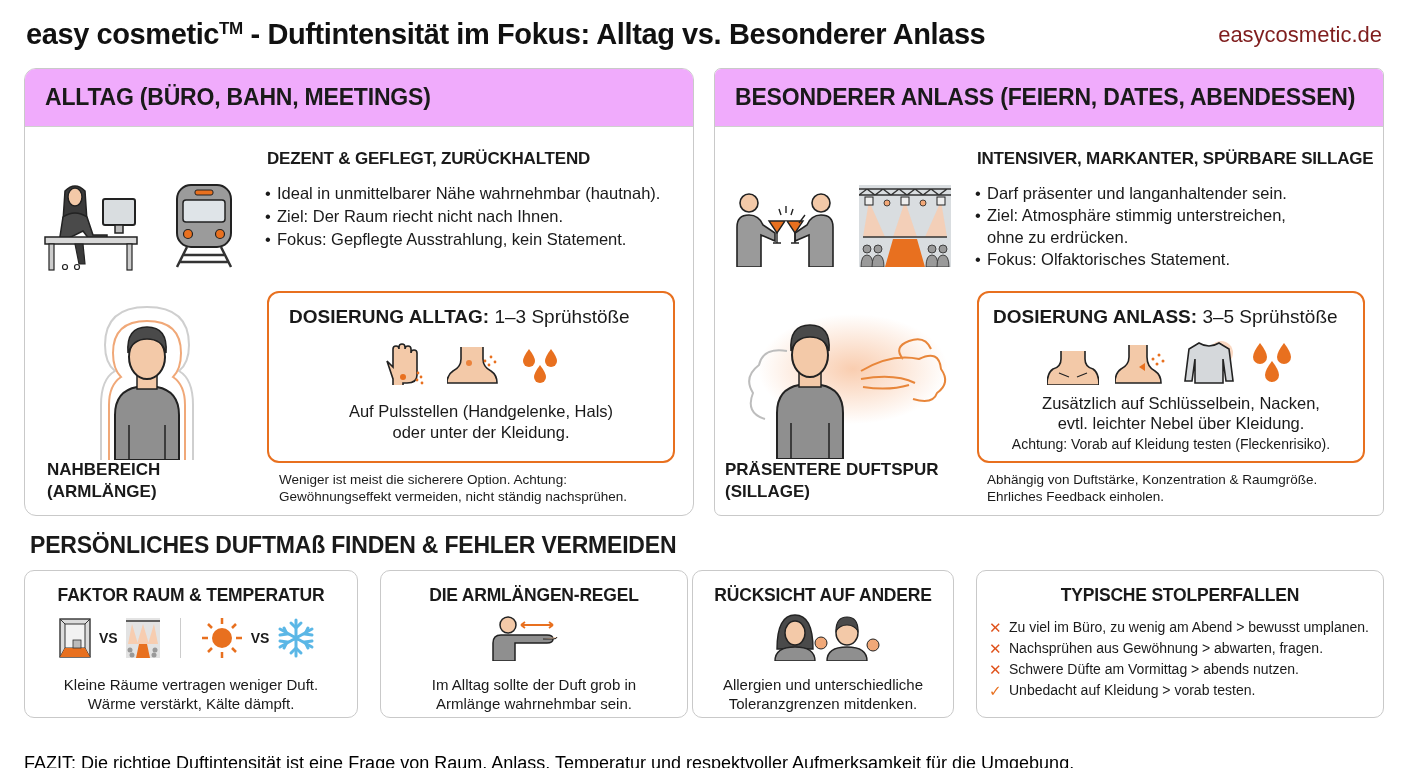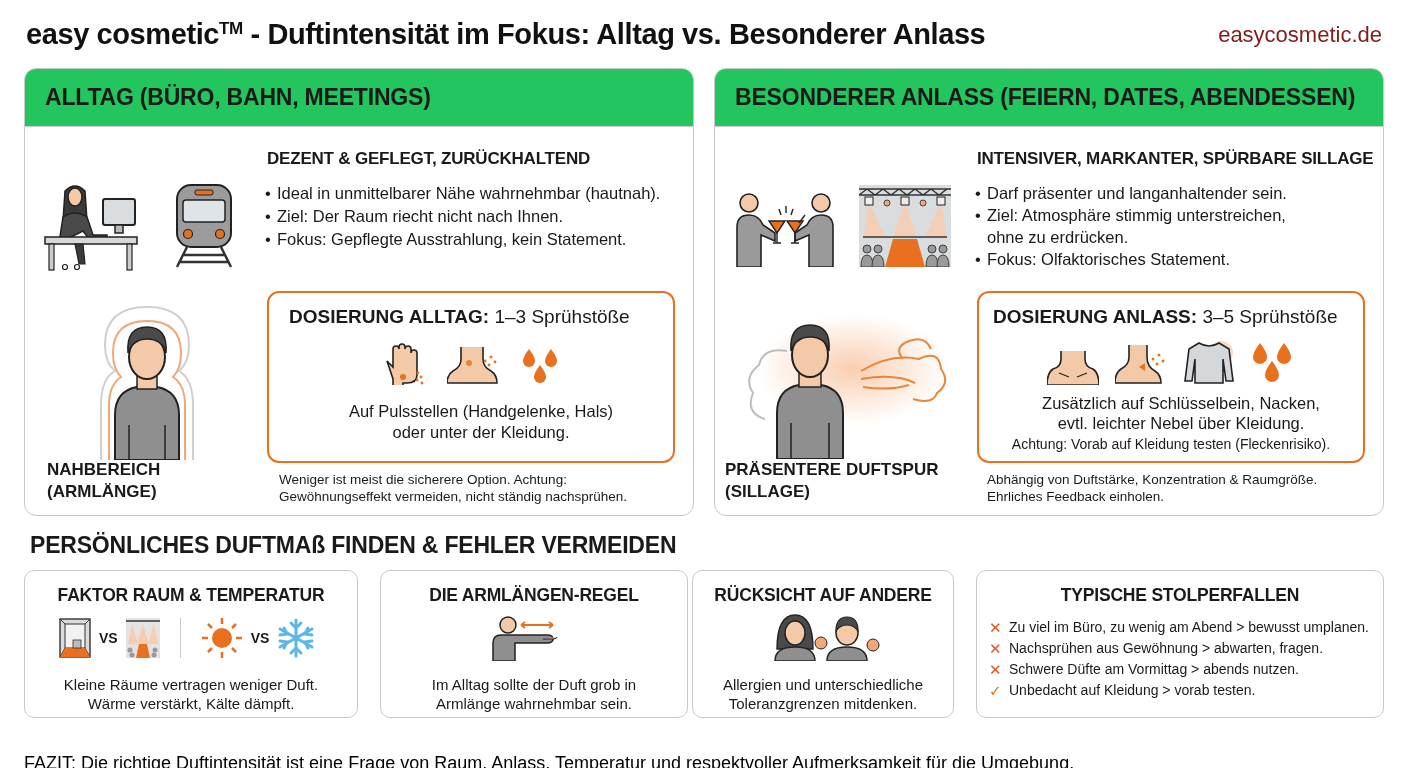--- a/index.html
+++ b/index.html
@@ -8,23 +8,23 @@
 
   .abs { position: absolute; }
 
   
   .title { left: 26px; top: 18px; font-size: 29px; font-weight: 700; letter-spacing: -0.4px; color: #111; }
   .title sup { font-size: 17px; font-weight: 600; vertical-align: top; position: relative; top: 1px; }
   .site { right: 26px; top: 22px; font-size: 22px; color: #7f1d1d; }
 
   
   .panel { border: 1.5px solid #c9c9c9; border-radius: 12px; background: #fff; overflow: hidden; }
-  .panel-head { height: 58px; background: #22c55e; border-bottom: 1.5px solid #cfcfcf; display: flex; align-items: center; padding-left: 20px; font-size: 23px; font-weight: 700; letter-spacing: -0.2px; }
+  .panel-head { height: 58px; background: #f0abfc; border-bottom: 1.5px solid #cfcfcf; display: flex; align-items: center; padding-left: 20px; font-size: 23px; font-weight: 700; letter-spacing: -0.2px; }
   .panel-left { left: 24px; top: 68px; width: 670px; height: 448px; }
-  .panel-right { left: 714px; top: 68px; width: 670px; height: 448px; }
+  .panel-right { left: 714px; top: 68px; width: 670px; height: 448px; border-radius: 7px; }
 
   .subhead { font-size: 17px; font-weight: 700; letter-spacing: -0.2px; }
   .bullets { font-size: 16.5px; line-height: 23px; }
   .bullets div { position: relative; padding-left: 12px; }
   .bullets div::before { content: "•"; position: absolute; left: 0; top: 0; }
   .bullets .cont { padding-left: 12px; }
   .bullets .cont::before { content: ""; }
 
   .dose-box { border: 2.5px solid #e8701f; border-radius: 12px; background: #fff; }
   .dose-title { font-size: 19px; text-align: left; }

